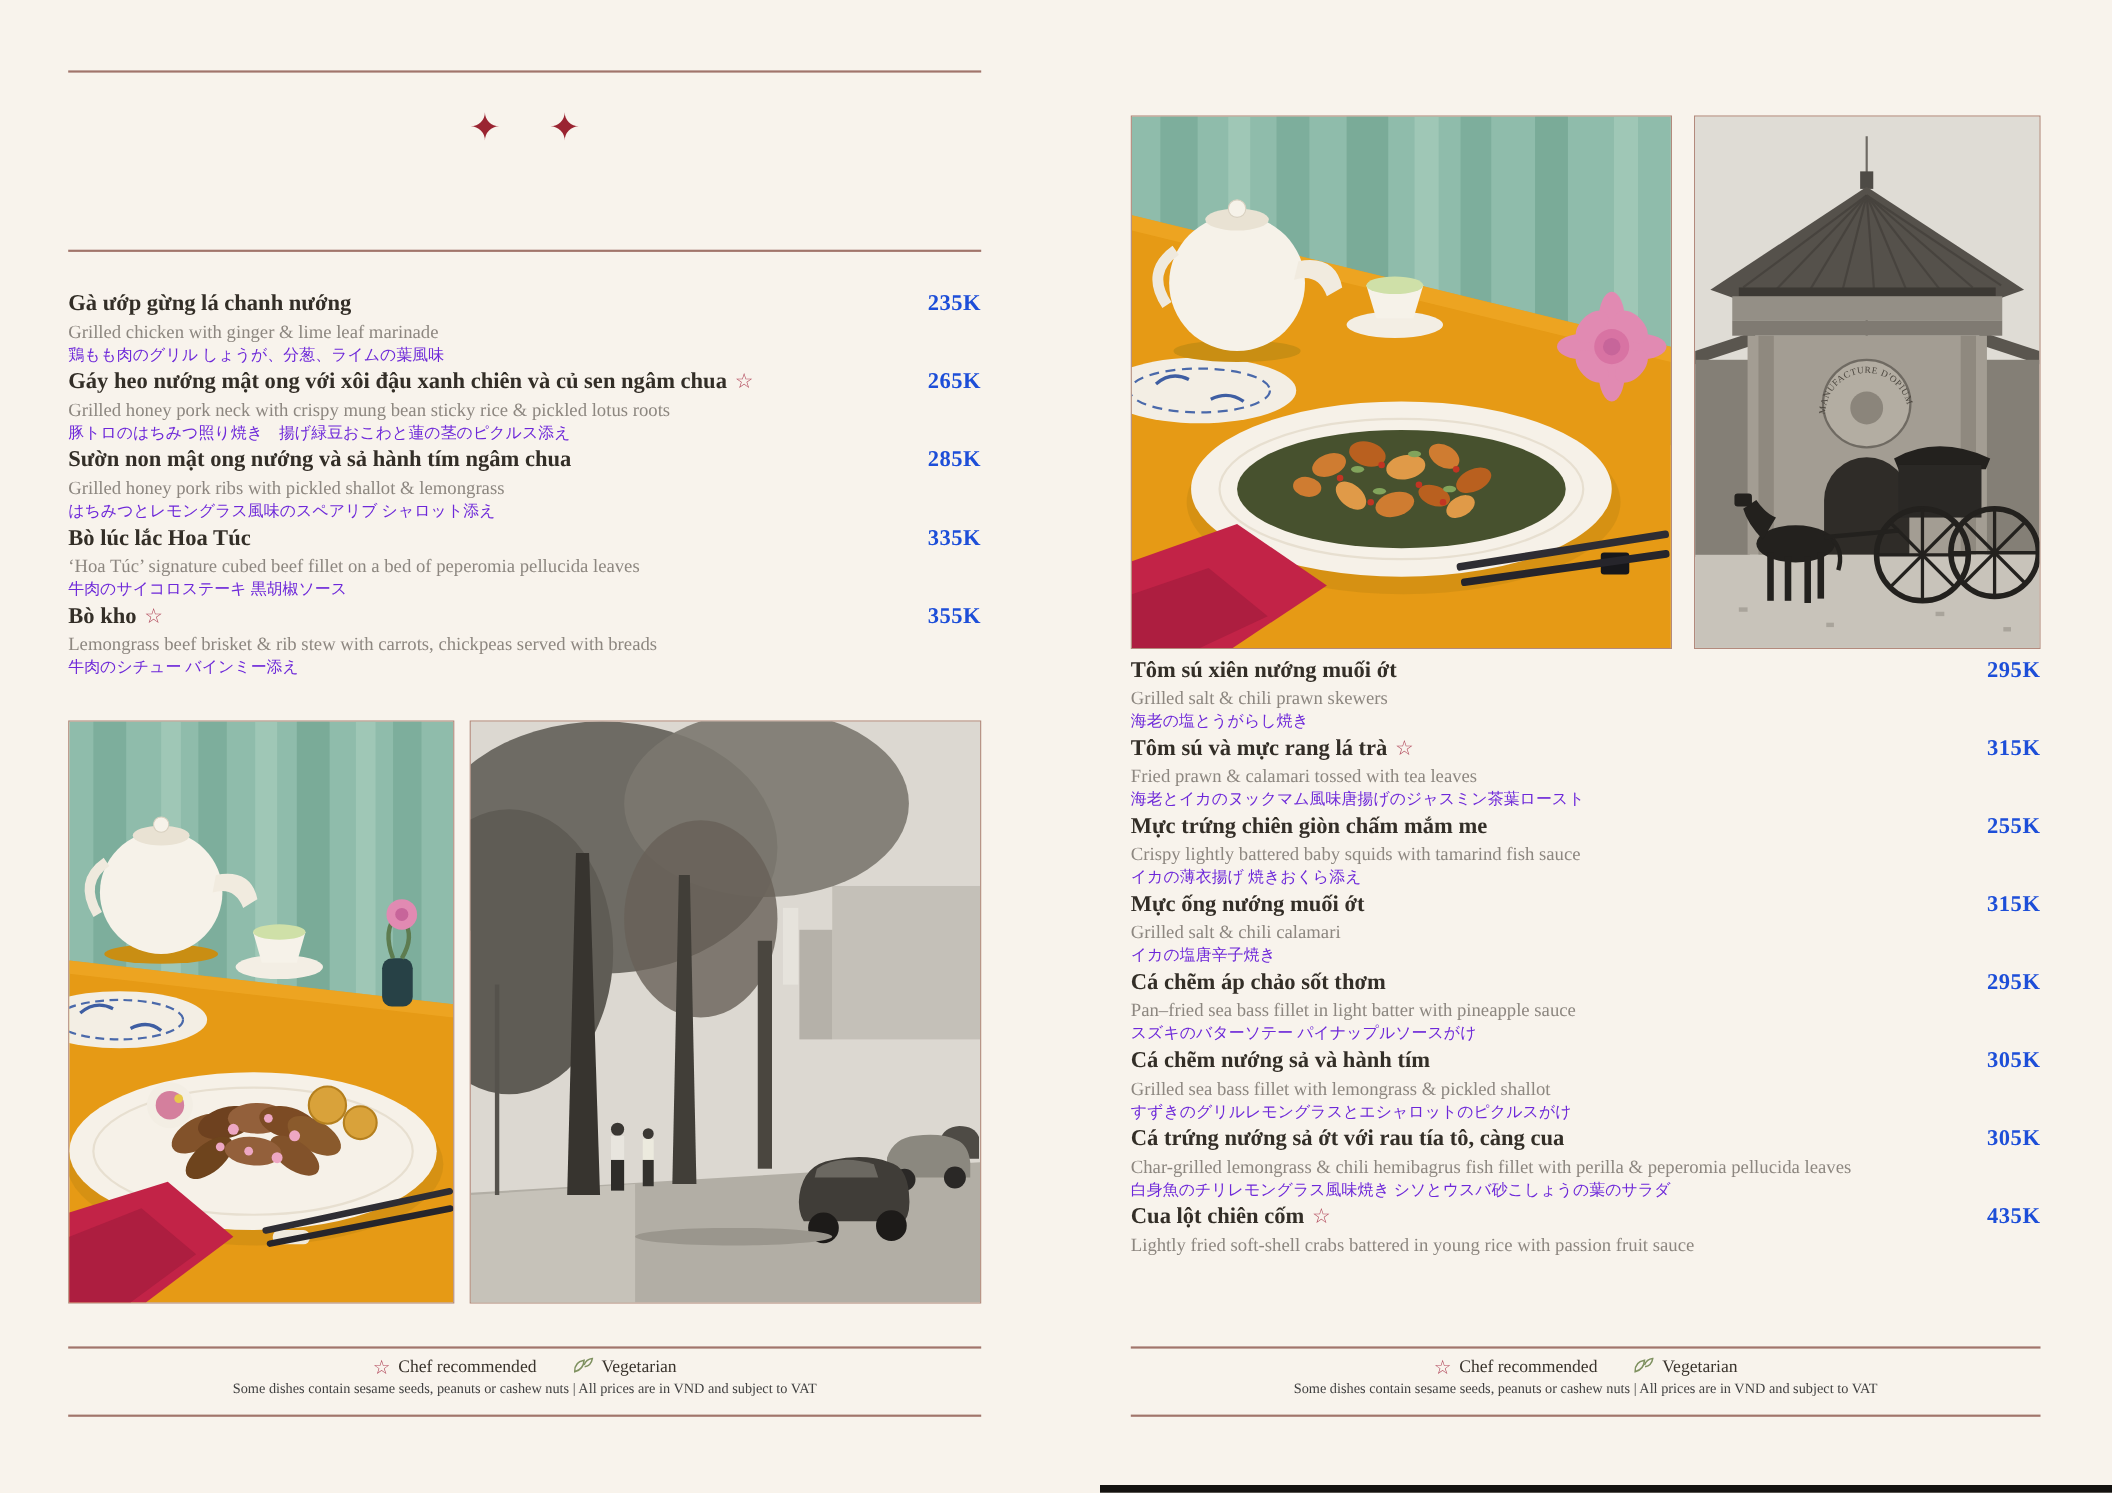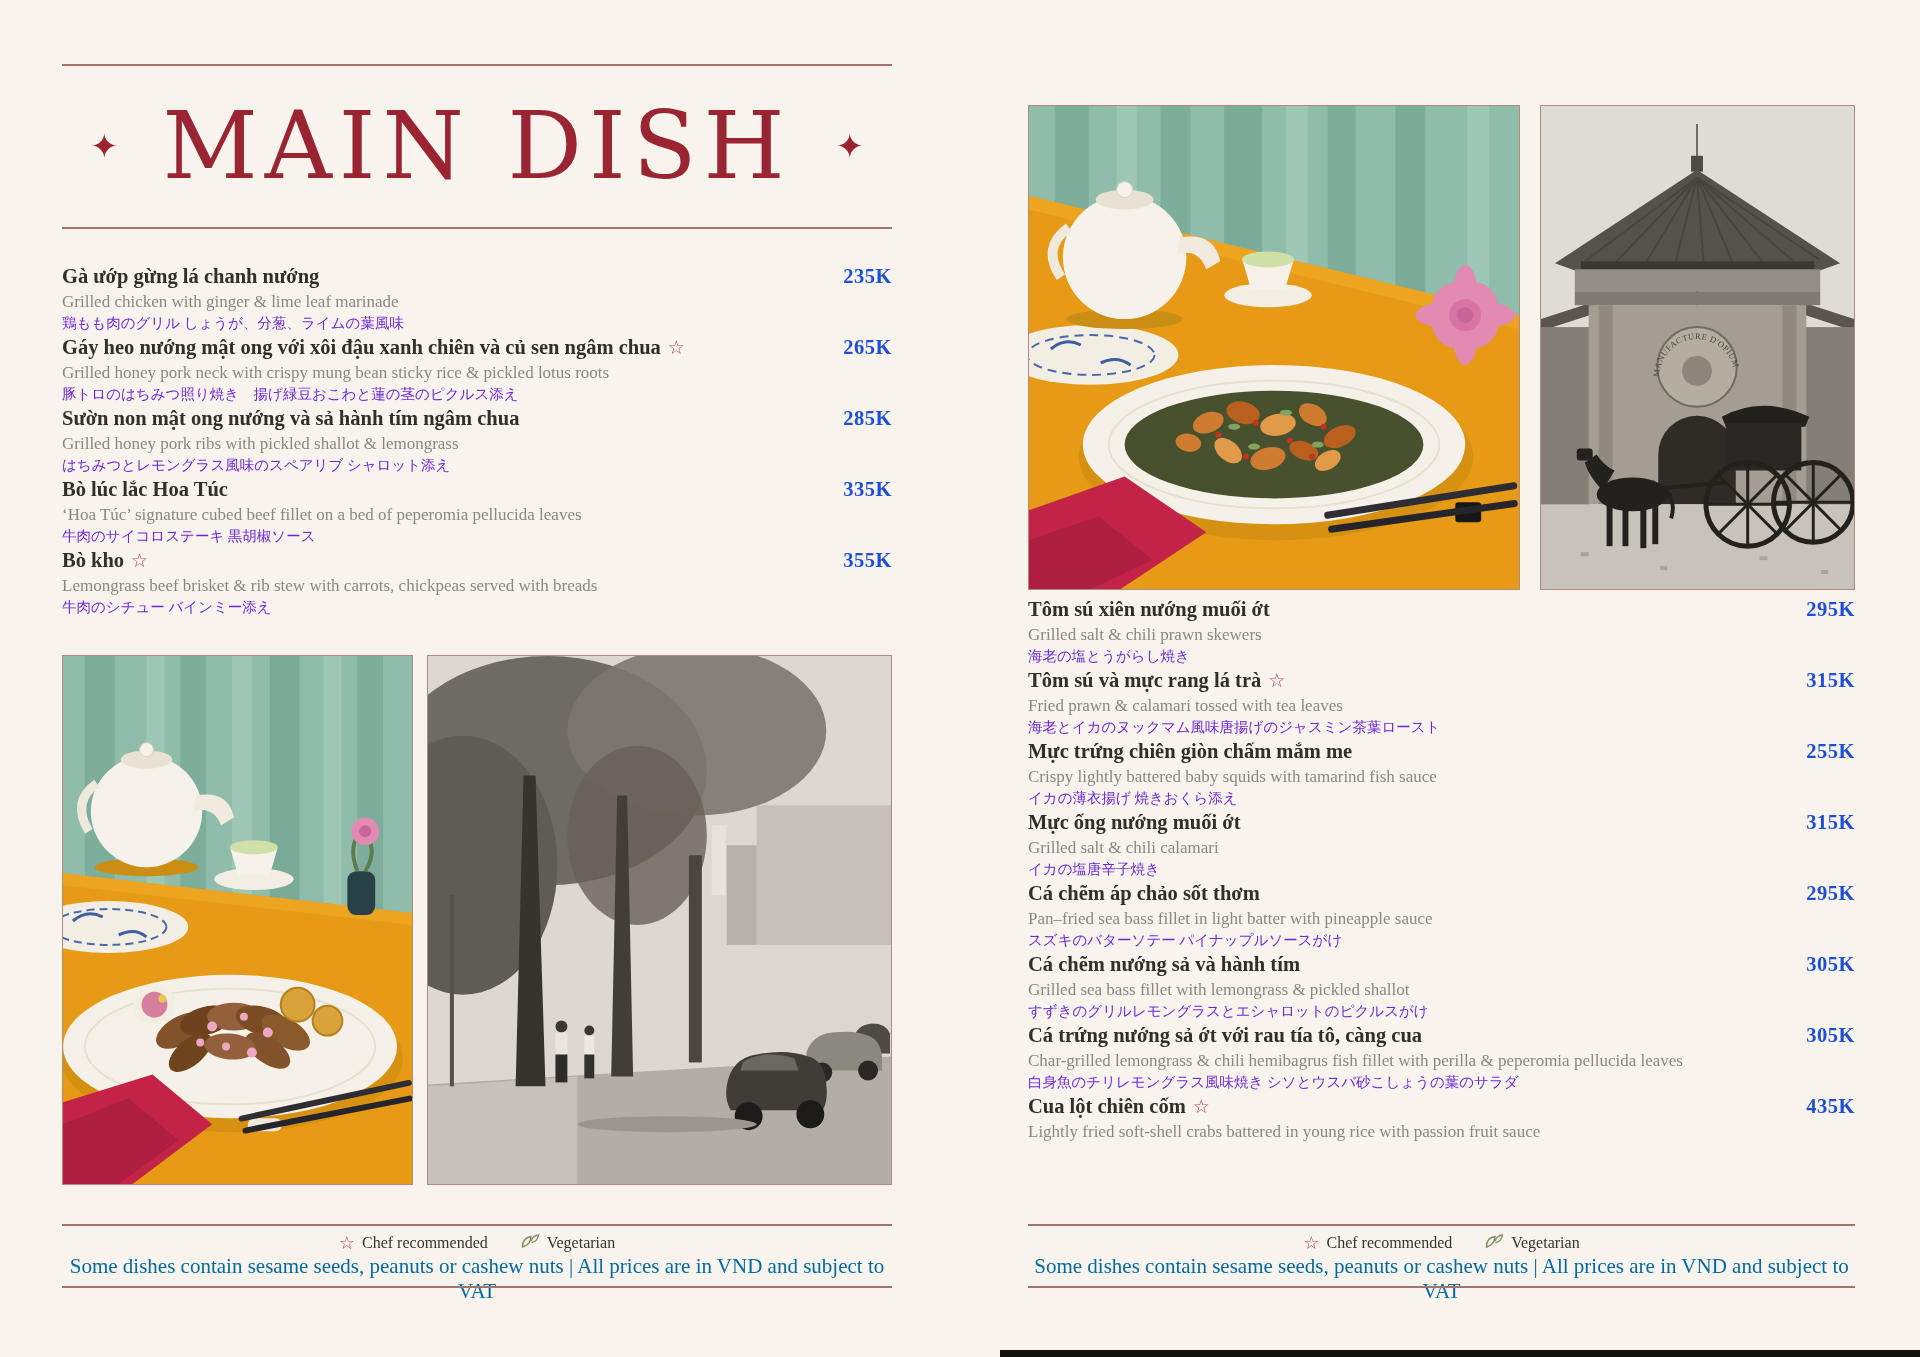--- a/index.html
+++ b/index.html
@@ -42,32 +42,31 @@
   .photo svg{display:block;width:100%;height:100%;}
 
   
   .legend{
     position:absolute;display:flex;align-items:center;justify-content:center;
     gap:10px;font-size:16px;color:#39332c;
   }
   .legend-item{display:flex;align-items:center;gap:7px;}
   .legend-item + .legend-item{margin-left:22px;text-align:center;}
   .legend .star-glyph{color:#b1475a;font-size:18px;line-height:1;}
-  .note{position:absolute;text-align:center;font-size:21px;color:#0369a1;}
+  .note{position:absolute;text-align:center;font-size:13px;color:#404040;}
 
   .bottom-strip{position:absolute;left:1000px;right:0;bottom:0;height:7px;background:#141210;}
 </style>
 </head>
 <body>
 
 <div class="rule thin" style="top:64px;left:62px;width:830px;"></div>
 
 <div class="title-row">
   <span class="ornament">✦</span>
-  <span class="title-text">MAIN DISH</span>
   <span class="ornament">✦</span>
 </div>
 
 <div class="rule thin" style="top:227px;left:62px;width:830px;"></div>
 
 <div class="menu" style="top:263px;left:62px;width:830px;">
   <div class="menu-item">
     <div class="menu-text">
       <div>
         <span class="vi">Gà ướp gừng lá chanh nướng</span><span class="vi-star"></span>

